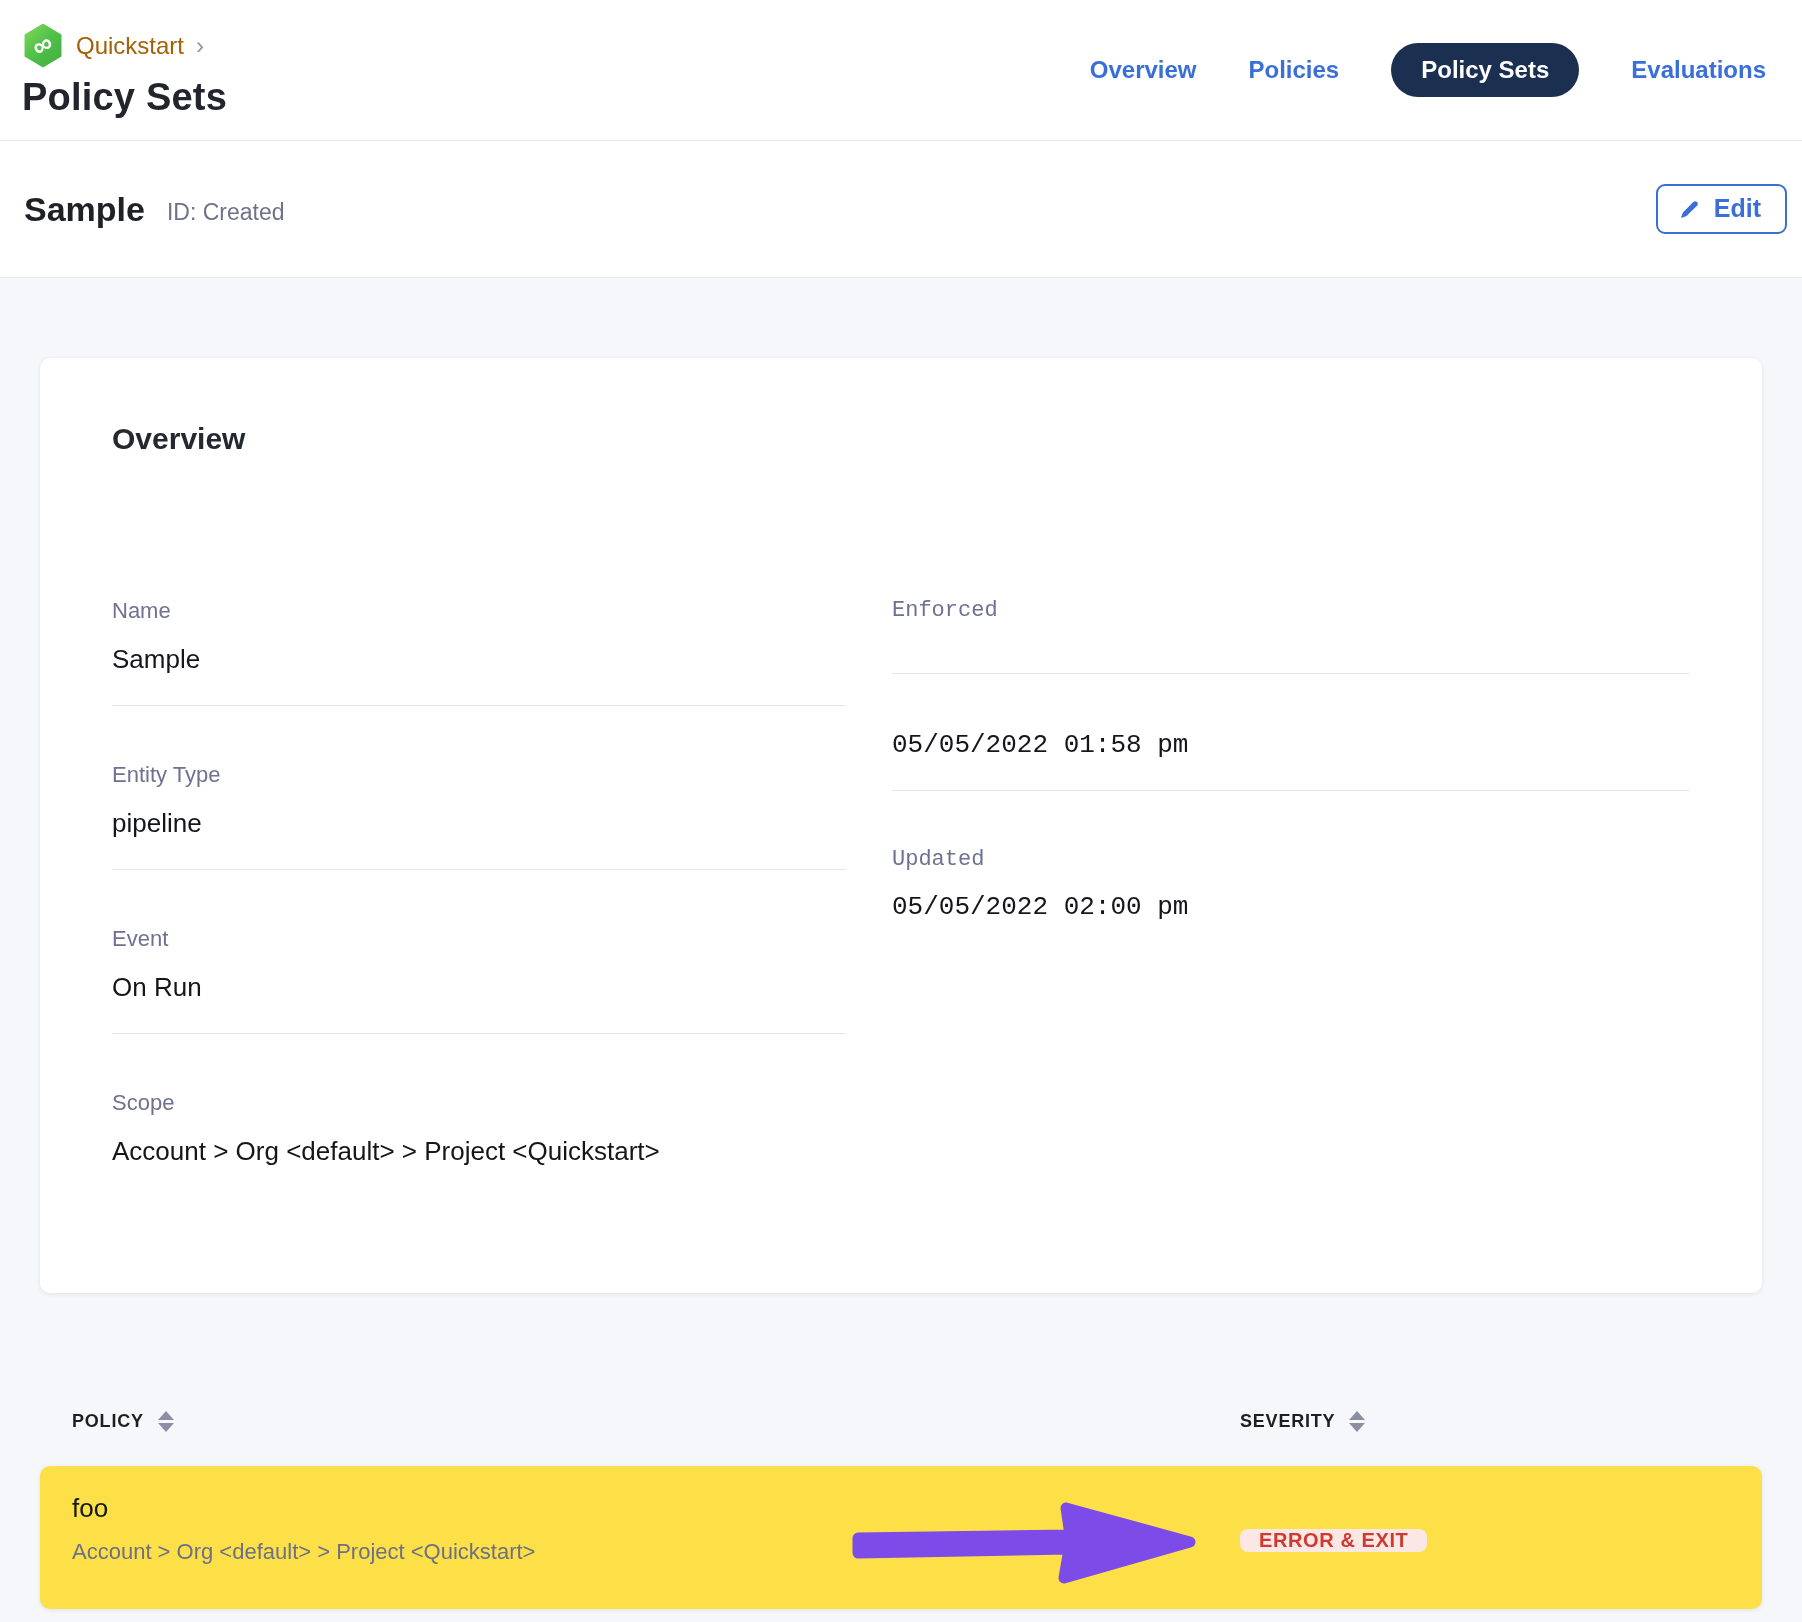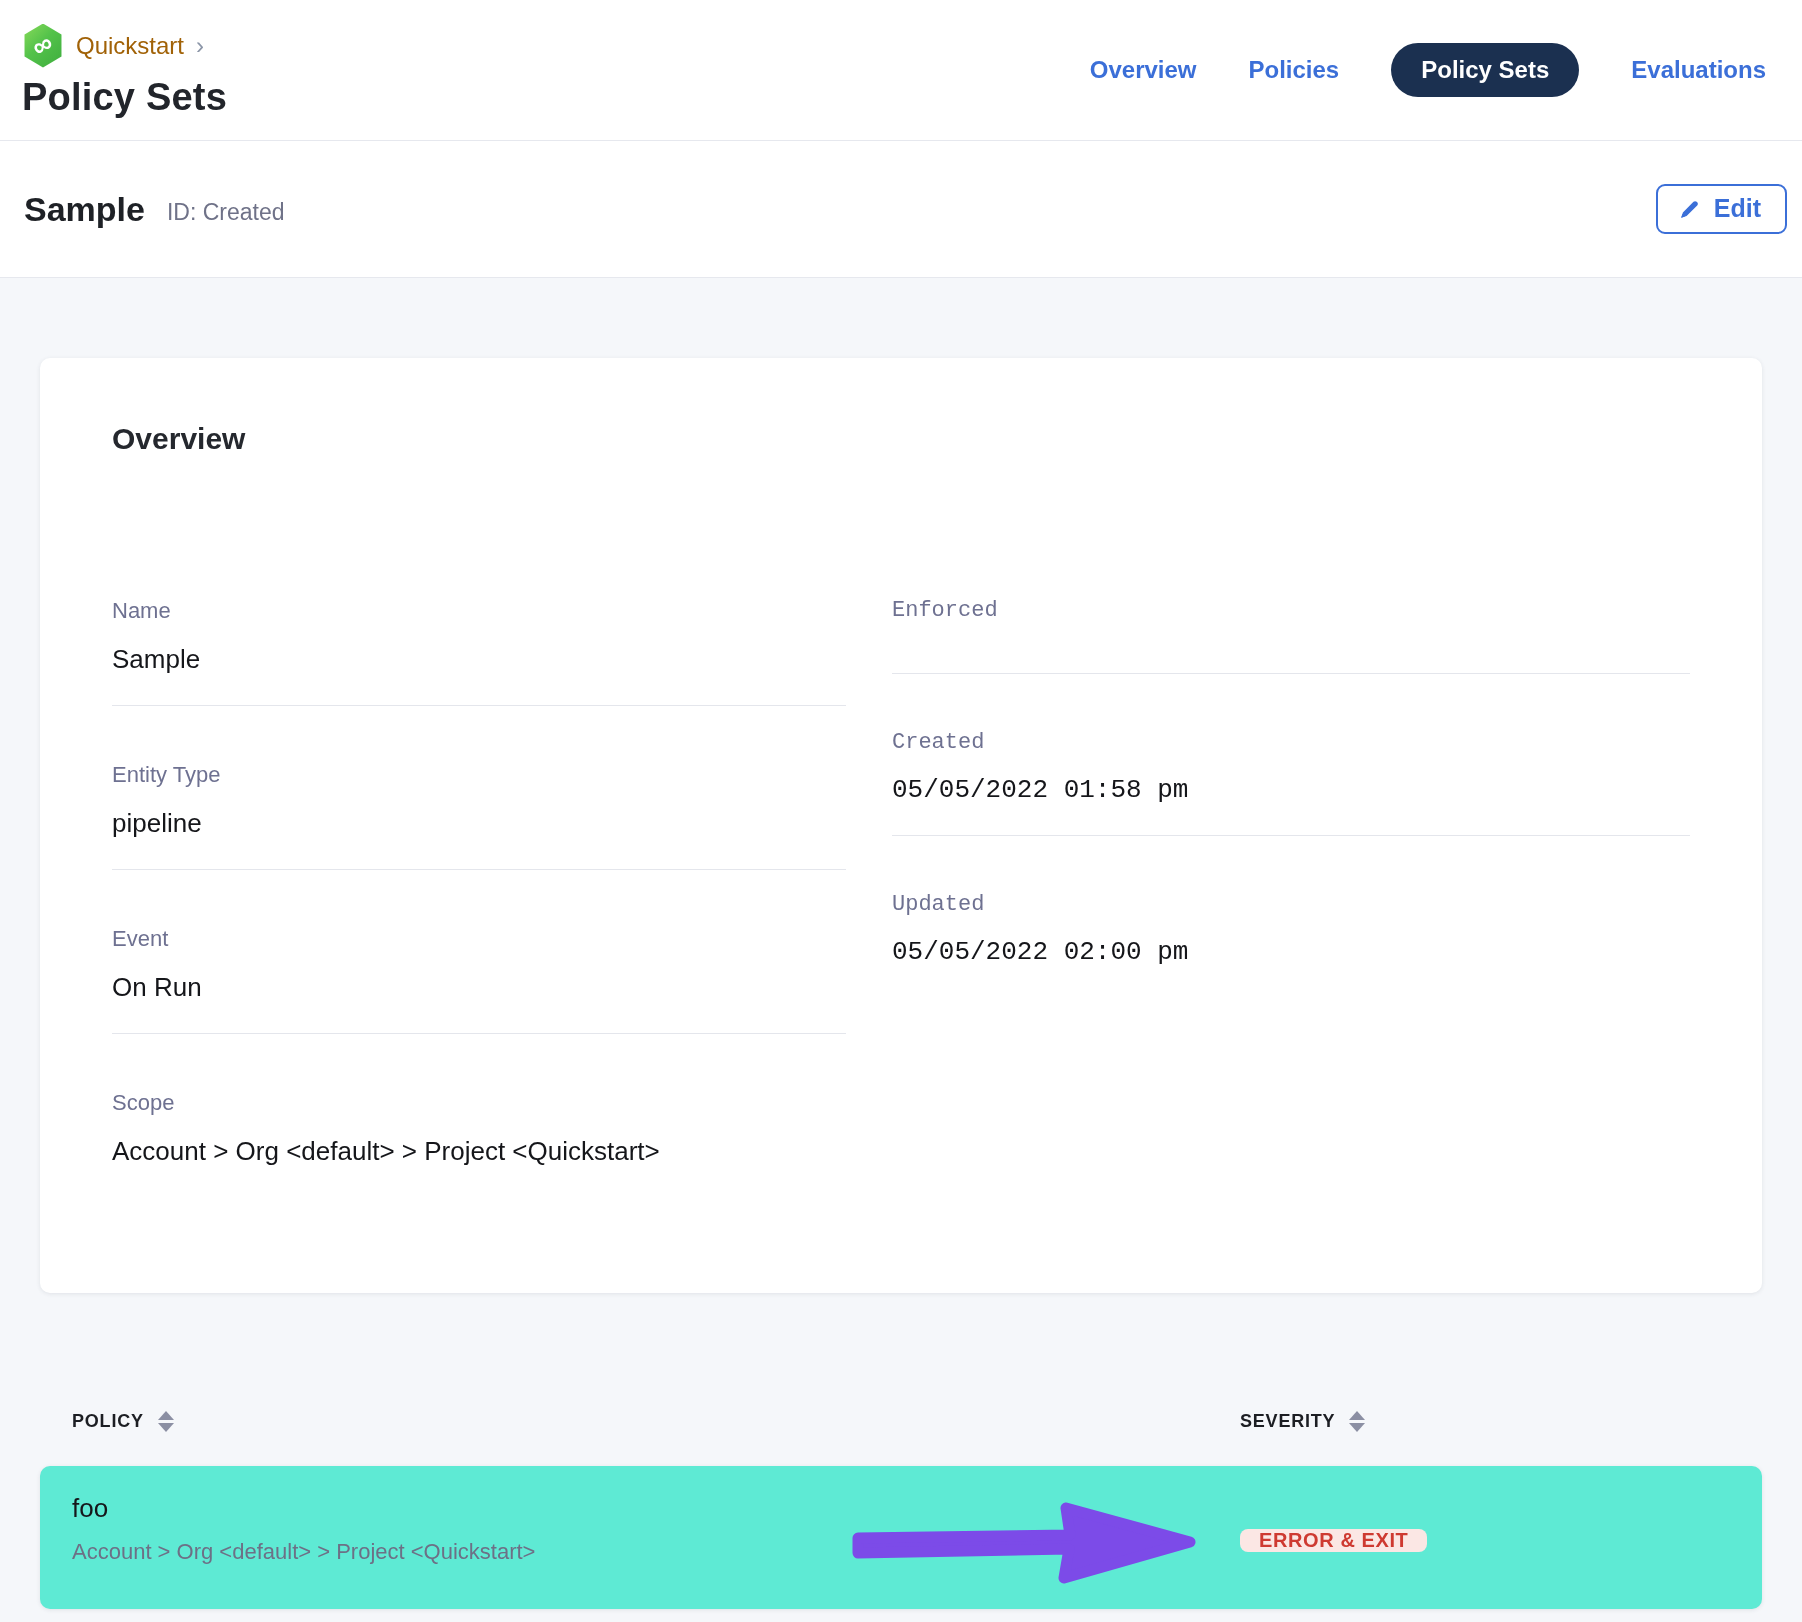--- a/index.html
+++ b/index.html
@@ -101,21 +101,21 @@
     width:0; height:0; border-left:8px solid transparent;
     border-right:8px solid transparent; border-bottom:9px solid #8b8fa3;
   }
   .sort-icon .tri-down {
     width:0; height:0; border-left:8px solid transparent;
     border-right:8px solid transparent; border-top:9px solid #8b8fa3;
   }
 
   .table-row {
     position:relative;
-    background:#5eead4;
+    background:#fde047;
     border-radius:10px;
     box-shadow:0 1px 4px rgba(40,48,70,0.10);
     height:143px;
     display:grid; grid-template-columns:1168px 1fr;
     padding:0 32px;
     cursor:pointer;
   }
   .row-policy { padding-top:27px; }
   .row-policy-name { font-size:26px; color:#15161a; }
   .row-policy-scope { font-size:22px; color:#6d7086; margin-top:15px; }
@@ -188,21 +188,20 @@
       <div class="field no-border">
         <div class="field-label">Scope</div>
         <div class="field-value">Account &gt; Org &lt;default&gt; &gt; Project &lt;Quickstart&gt;</div>
       </div>
     </div>
     <div class="col-right">
       <div class="field first">
         <div class="field-label">Enforced</div>
       </div>
       <div class="field">
-        <div class="field-label">Created</div>
         <div class="field-value">05/05/2022 01:58 pm</div>
       </div>
       <div class="field no-border">
         <div class="field-label">Updated</div>
         <div class="field-value">05/05/2022 02:00 pm</div>
       </div>
     </div>
   </div>
 </div>
 

